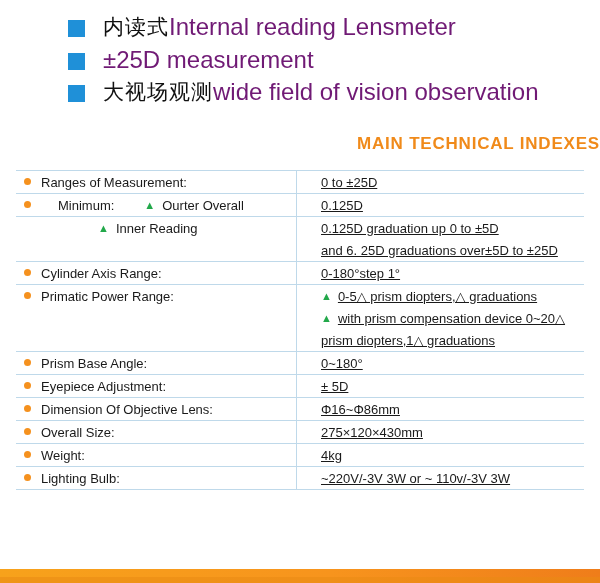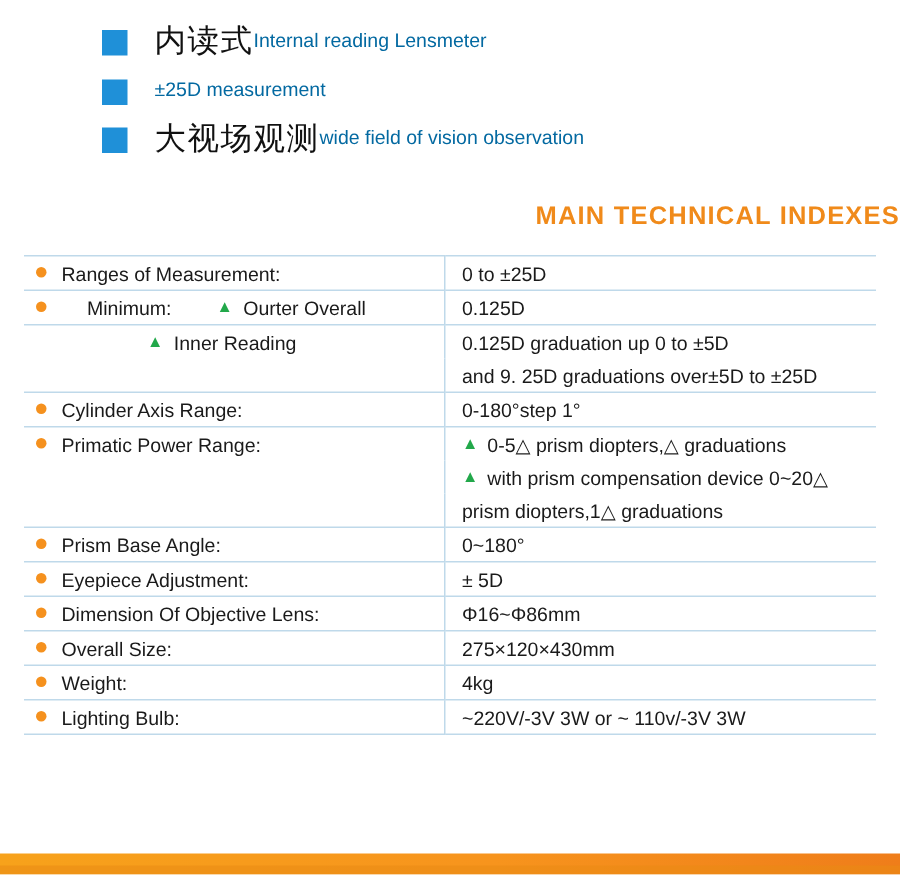--- a/index.html
+++ b/index.html
@@ -37,23 +37,23 @@
     flex-direction: row;
   }
   .feature-cn {
     font-size: 21px;
     line-height: 27px;
     color: #111111;
     font-family: "DejaVu Sans", sans-serif;
     letter-spacing: 1px;
   }
   .feature-en {
-    font-size: 13px;
+    font-size: 24px;
     line-height: 26px;
-    color: #0369a1;
+    color: #701a75;
     font-family: "Liberation Sans", sans-serif;
   }
 
   
   .main-title {
     text-align: right;
     color: #f08a1a;
     font-weight: bold;
     font-size: 17px;
     letter-spacing: 0.8px;
@@ -81,21 +81,22 @@
   .spec-table tr:first-child td {
     border-top: 1px solid #bfd9ea;
   }
   td.col-label {
     width: 272px;
     padding-left: 8px;
     position: relative;
     border-right: 1px solid #bfd9ea;
   }
   td.col-value {
-    padding-left: 11px;
+    padding-left: 24px;
+    text-decoration: underline;
   }
   .row-dot {
     display: inline-block;
     width: 7px;
     height: 7px;
     border-radius: 50%;
     background: #f5911e;
     margin-right: 10px;
     vertical-align: middle;
     position: relative;
@@ -202,21 +203,21 @@
       <td class="col-label">
         <span class="tri" style="margin-left:74px">▲</span><span class="label-text">Inner  Reading</span>
       </td>
       <td class="col-value">0.125D  graduation  up  0  to ±5D</td>
     </tr>
 
     <tr>
       <td class="col-label">
         <span class="label-text"></span>
       </td>
-      <td class="col-value">and  9. 25D  graduations  over±5D to ±25D</td>
+      <td class="col-value">and  6. 25D  graduations  over±5D to ±25D</td>
     </tr>
 
     <tr>
       <td class="col-label">
         <span class="row-dot"></span><span class="label-text">Cylinder Axis Range:</span>
       </td>
       <td class="col-value">0-180°step 1°</td>
     </tr>
 
     <tr class="no-rule">

